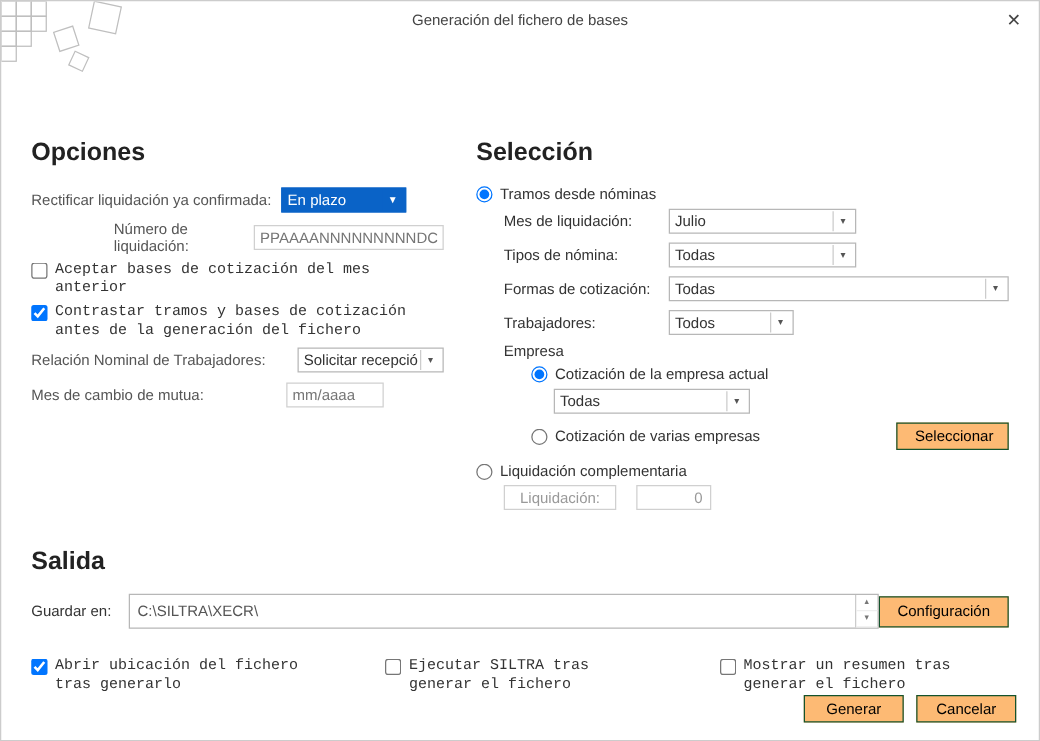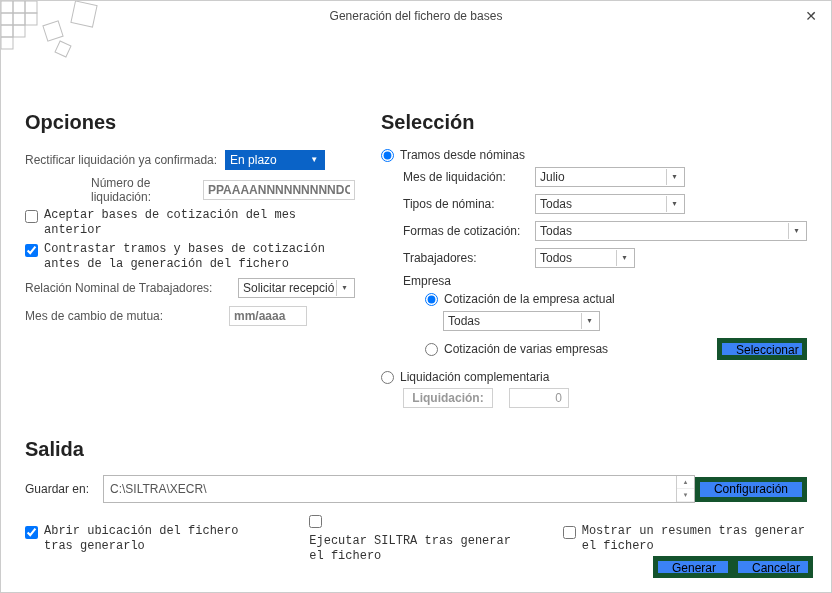--- a/index.html
+++ b/index.html
@@ -65,21 +65,20 @@
     height: 20px;
     border: 1px solid #b7b7b7;
     background: #fff;
     font: inherit;
     padding: 0 4px;
   }
   .field[disabled], .field.disabled {
     background: #fff;
     color: #999;
     border-color: #d0d0d0;
-    font-weight: bold;
   }
   .select {
     height: 20px;
     border: 1px solid #b7b7b7;
     background: #fff;
     display: inline-flex;
     align-items: center;
     padding: 0 4px;
     position: relative;
   }
@@ -138,31 +137,32 @@
     width:18px;
     display:flex; flex-direction:column;
     border-left:1px solid #ccc;
   }
   .spin div {
     flex:1; font-size:7px; text-align:center; line-height:12px; color:#777;
     border-bottom:1px solid #eee;
   }
   .button {
     height: 22px;
-    border: 5px solid #14532d;
-    background: #3b82f6;
+    border: 1px solid #14532d;
+    background: #fdba74;
     padding: 0 14px;
     font: inherit;
     cursor: pointer;
   }
   .footer {
     position: absolute;
     right: 18px;
     bottom: 14px;
     display: flex;
+    gap: 10px;
   }
   .footer .button { width: 80px; text-align:center; }
   .disabled-text { color:#999; }
   .liq-field {
     display:inline-flex; align-items:center; justify-content:flex-end;
     height:20px; width:60px;
     border:1px solid #d0d0d0;
     color:#999;
     padding:0 6px;
     background:#fff;
@@ -329,21 +329,21 @@
         </div>
       </div>
       <button class="button" style="height:25px;">Configuración</button>
     </div>
 
     <div class="check-line">
       <label class="chk" style="margin:0;">
         <input type="checkbox" checked="" style="">
         <span class="chk-text">Abrir ubicación del fichero tras generarlo</span>
       </label>
-      <label class="chk" style="margin:0;flex-direction:column;">
+      <label class="chk" style="margin:12px;">
         <input type="checkbox" style="">
         <span class="chk-text">Ejecutar SILTRA tras generar el fichero</span>
       </label>
       <label class="chk" style="margin:0;">
         <input type="checkbox" style="">
         <span class="chk-text">Mostrar un resumen tras generar el fichero</span>
       </label>
     </div>
   </div>
 

